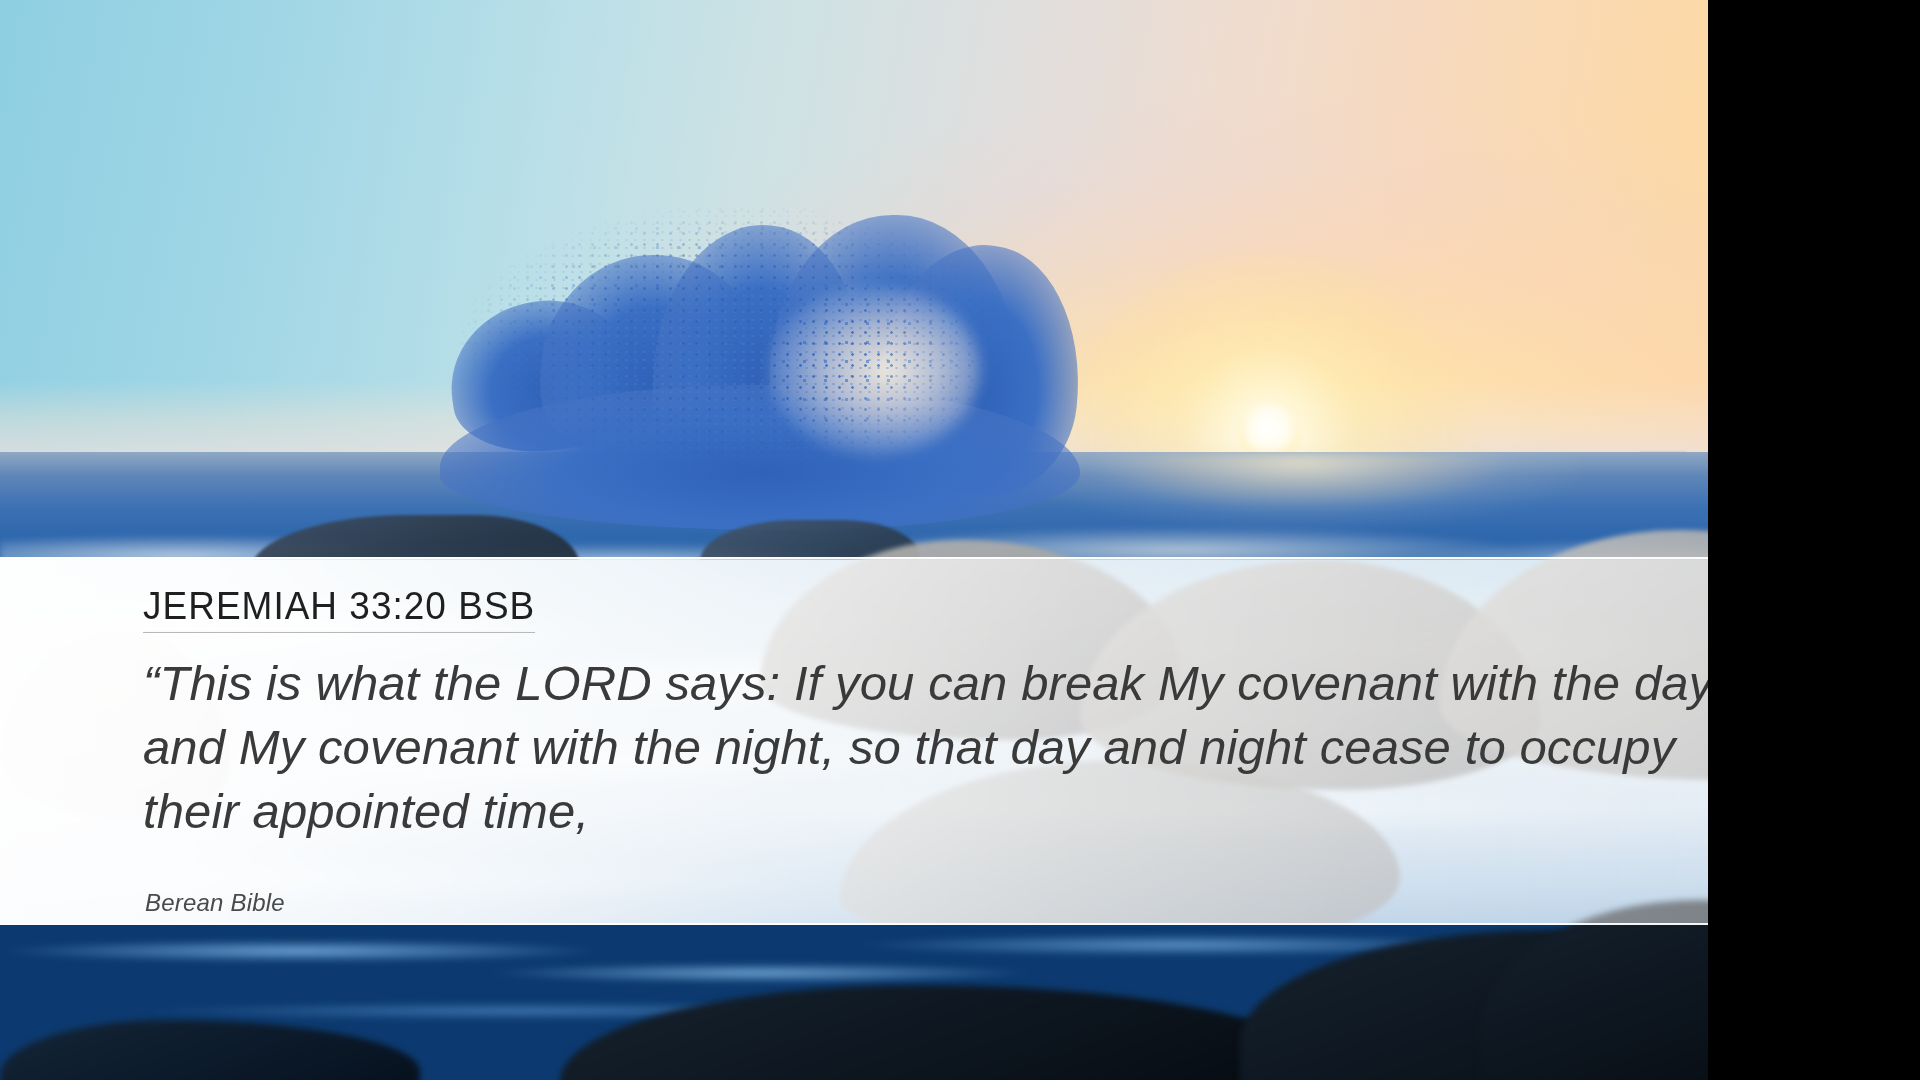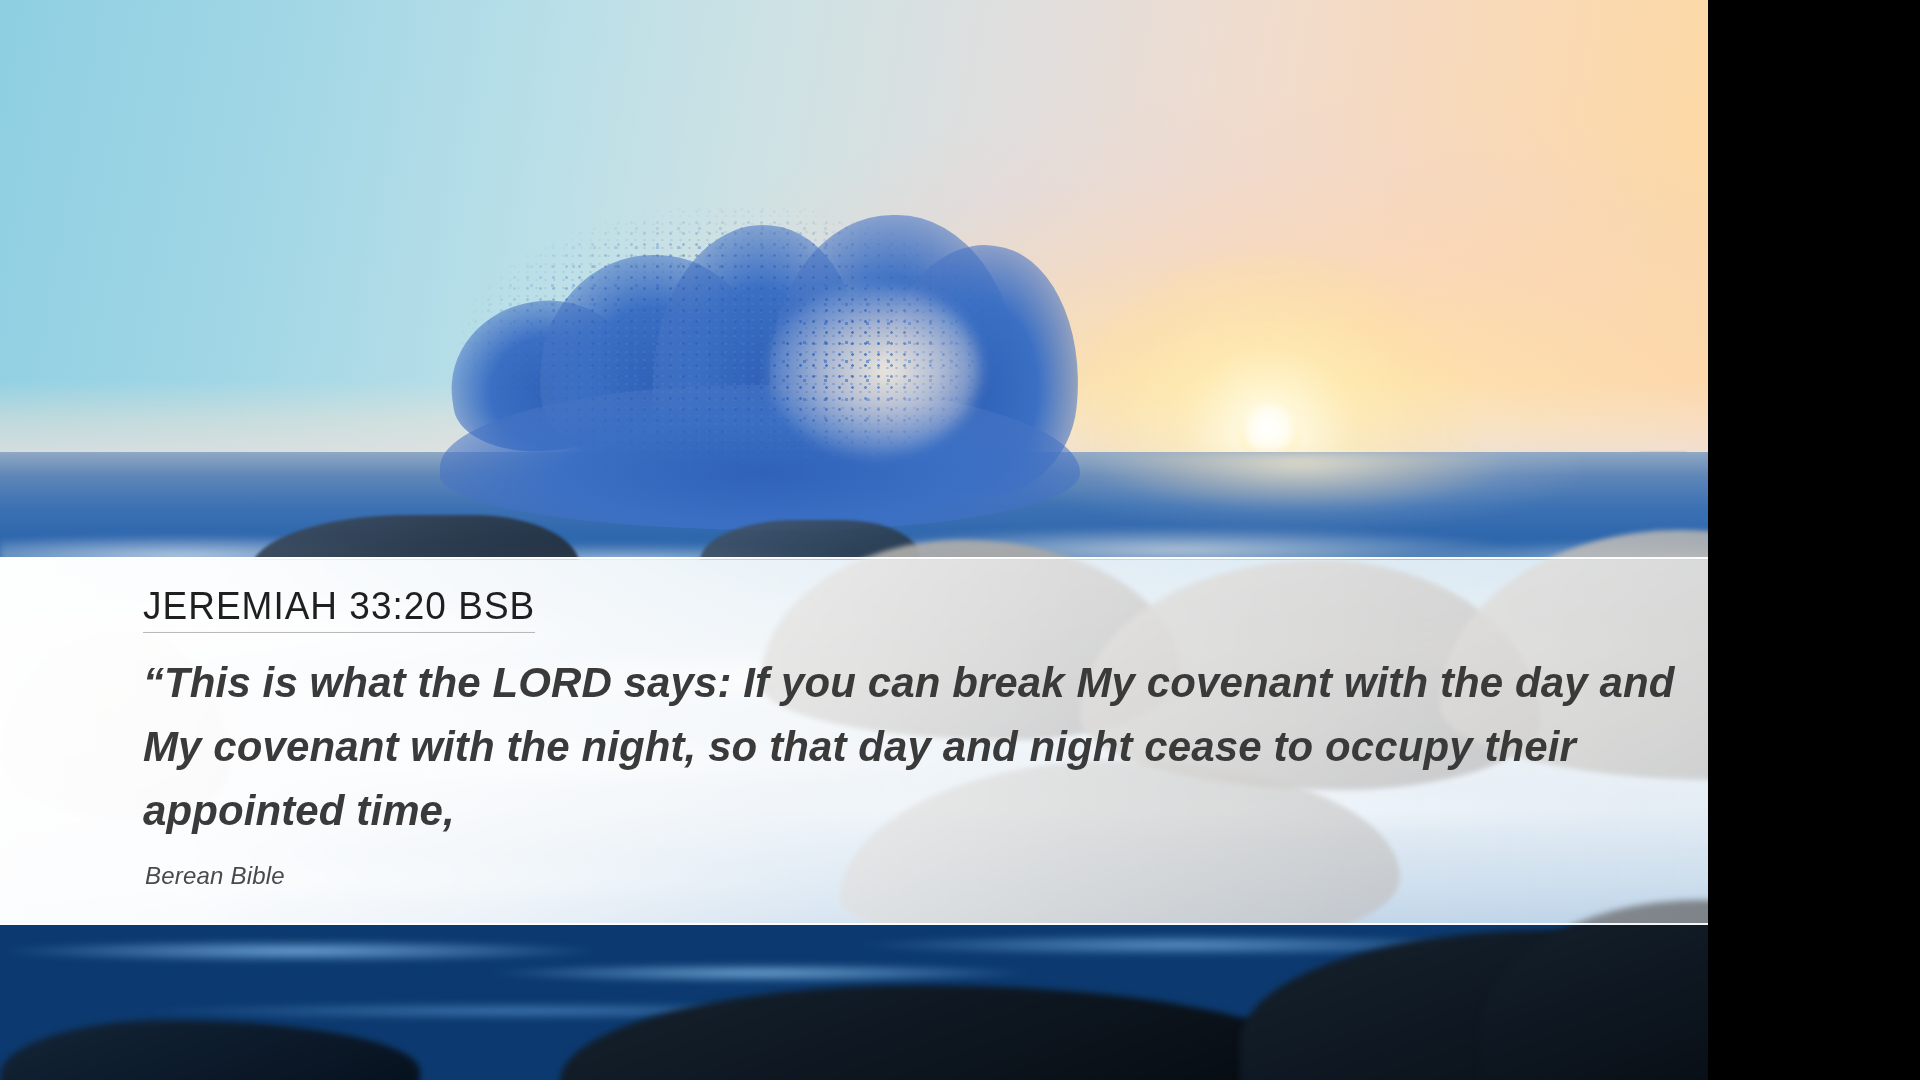--- a/index.html
+++ b/index.html
@@ -380,31 +380,31 @@
     transform-origin: left bottom;
   }
 
   .quote {
     position: absolute;
     left: 0;
     top: 92px;
     width: 1600px;
     font-family: "Liberation Sans", sans-serif;
     font-style: italic;
-    font-weight: 700;
-    font-size: 42px;
+    font-weight: 400;
+    font-size: 49px;
     line-height: 64px;
     color: #3a3a3a;
     letter-spacing: 0.1px;
   }
 
   .attribution {
     position: absolute;
     left: 2px;
-    top: 303px;
+    top: 330px;
     font-family: "Liberation Sans", sans-serif;
     font-style: italic;
     font-weight: 400;
     font-size: 24px;
     color: #4a4a4a;
     letter-spacing: 0.2px;
   }
 </style>
 </head>
 <body>

